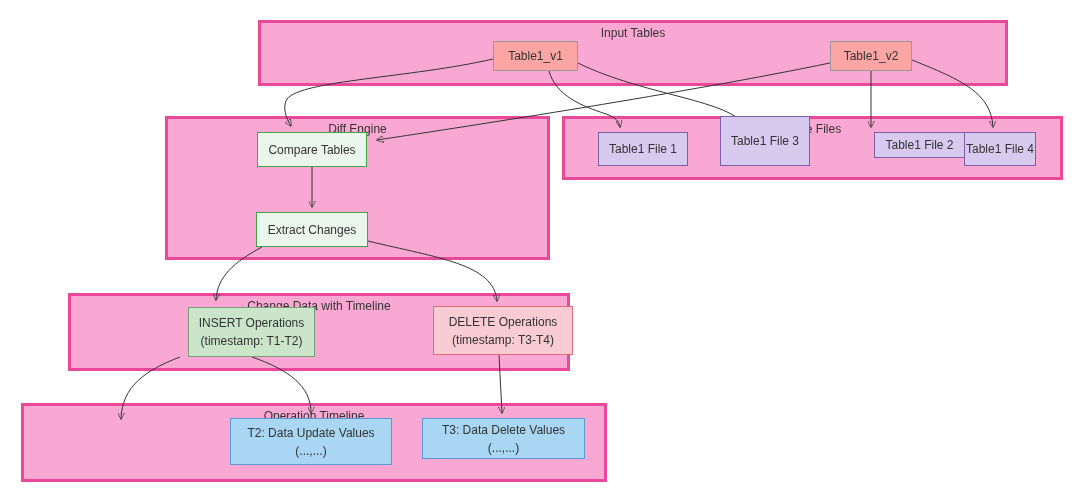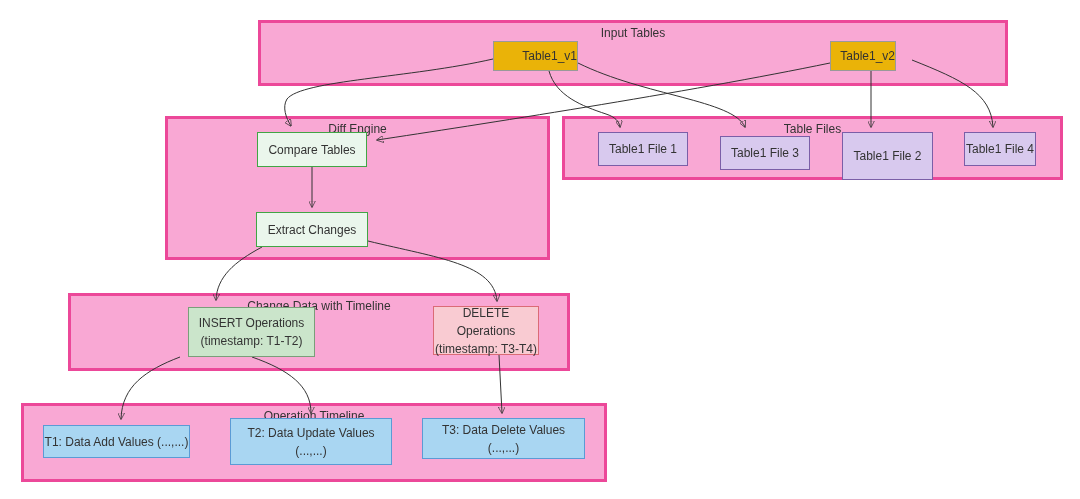--- a/index.html
+++ b/index.html
@@ -16,21 +16,21 @@
     font-size:12px; color:#333333; z-index:2;
   }
   #edge-layer { position:absolute; left:0; top:0; z-index:3; }
   #edge-layer path { fill:none; stroke:#333333; stroke-width:1; }
   .node {
     position:absolute; display:flex; flex-direction:column; align-items:center;
     justify-content:center; box-sizing:border-box; text-align:center;
     font-size:12px; color:#333333; line-height:1.5; z-index:4;
     border:1px solid #999999;
   }
-  .n-grey   { background:#eab308; border-color:#999999;align-items:flex-end; }
+  .n-grey   { background:#fca5a5; border-color:#999999; }
   .n-proc   { background:#EAF6EC; border-color:#41A445; }
   .n-insert { background:#CBE5CB; border-color:#7A9E7A;margin-left:35px; }
   .n-delete { background:#F9CBD2; border-color:#DB6B76; }
   .n-file   { background:#D8C9EE; border-color:#7B5EA7;margin-left:16px; }
   .n-time   { background:#A9D6F2; border-color:#5B9BD5; }
 </style>
 </head>
 <body>
 
 <div id="canvas">
@@ -72,61 +72,58 @@
     <path d="M 368 241 C 438 258 494 264 497 301" marker-end="url(#arrow)"></path>
     <path d="M 180 357 C 146 370 122 386 121 419" marker-end="url(#arrow)"></path>
     <path d="M 252 357 C 289 370 311 386 311 413" marker-end="url(#arrow)"></path>
     <path d="M 499 355 L 502 413" marker-end="url(#arrow)"></path>
   </svg>
 
   <div class="node n-grey" style="left:493px;top:41px;width:85px;height:30px">
     <span>Table1_v1</span>
   </div>
 
-  <div class="node n-grey" style="left:830px;top:41px;width:66px;height:30px">
+  <div class="node n-grey" style="left:830px;top:41px;width:82px;height:30px">
     <span>Table1_v2</span>
   </div>
 
   <div class="node n-proc" style="left:256px;top:212px;width:112px;height:35px">
     <span>Extract Changes</span>
   </div>
 
   <div class="node n-proc" style="left:257px;top:132px;width:110px;height:35px">
     <span>Compare Tables</span>
   </div>
 
   <div class="node n-file" style="left:582px;top:132px;width:90px;height:34px">
     <span>Table1 File 1</span>
   </div>
 
-  <div class="node n-file" style="left:704px;top:136px;width:90px;height:34px">
+  <div class="node n-file" style="left:704px;top:116px;width:90px;height:50px">
     <span>Table1 File 3</span>
   </div>
 
-  <div class="node n-file" style="left:826px;top:132px;width:91px;height:48px">
+  <div class="node n-file" style="left:858px;top:132px;width:91px;height:26px">
     <span>Table1 File 2</span>
   </div>
 
   <div class="node n-file" style="left:948px;top:132px;width:72px;height:34px">
     <span>Table1 File 4</span>
   </div>
 
   <div class="node n-insert" style="left:153px;top:307px;width:127px;height:50px">
     <span>INSERT Operations</span>
     <span>(timestamp: T1-T2)</span>
   </div>
 
-  <div class="node n-delete" style="left:433px;top:306px;width:106px;height:49px">
+  <div class="node n-delete" style="left:433px;top:306px;width:140px;height:49px">
     <span>DELETE Operations</span>
     <span>(timestamp: T3-T4)</span>
   </div>
 
-  <div class="node n-time" style="left:43px;top:425px;width:147px;height:33px">
-    <span>T1: Data Add Values (...,...)</span>
-  </div>
 
   <div class="node n-time" style="left:230px;top:418px;width:162px;height:47px">
     <span>T2: Data Update Values</span>
     <span>(...,...)</span>
   </div>
 
   <div class="node n-time" style="left:422px;top:418px;width:163px;height:41px">
     <span>T3: Data Delete Values</span>
     <span>(...,...)</span>
   </div>

